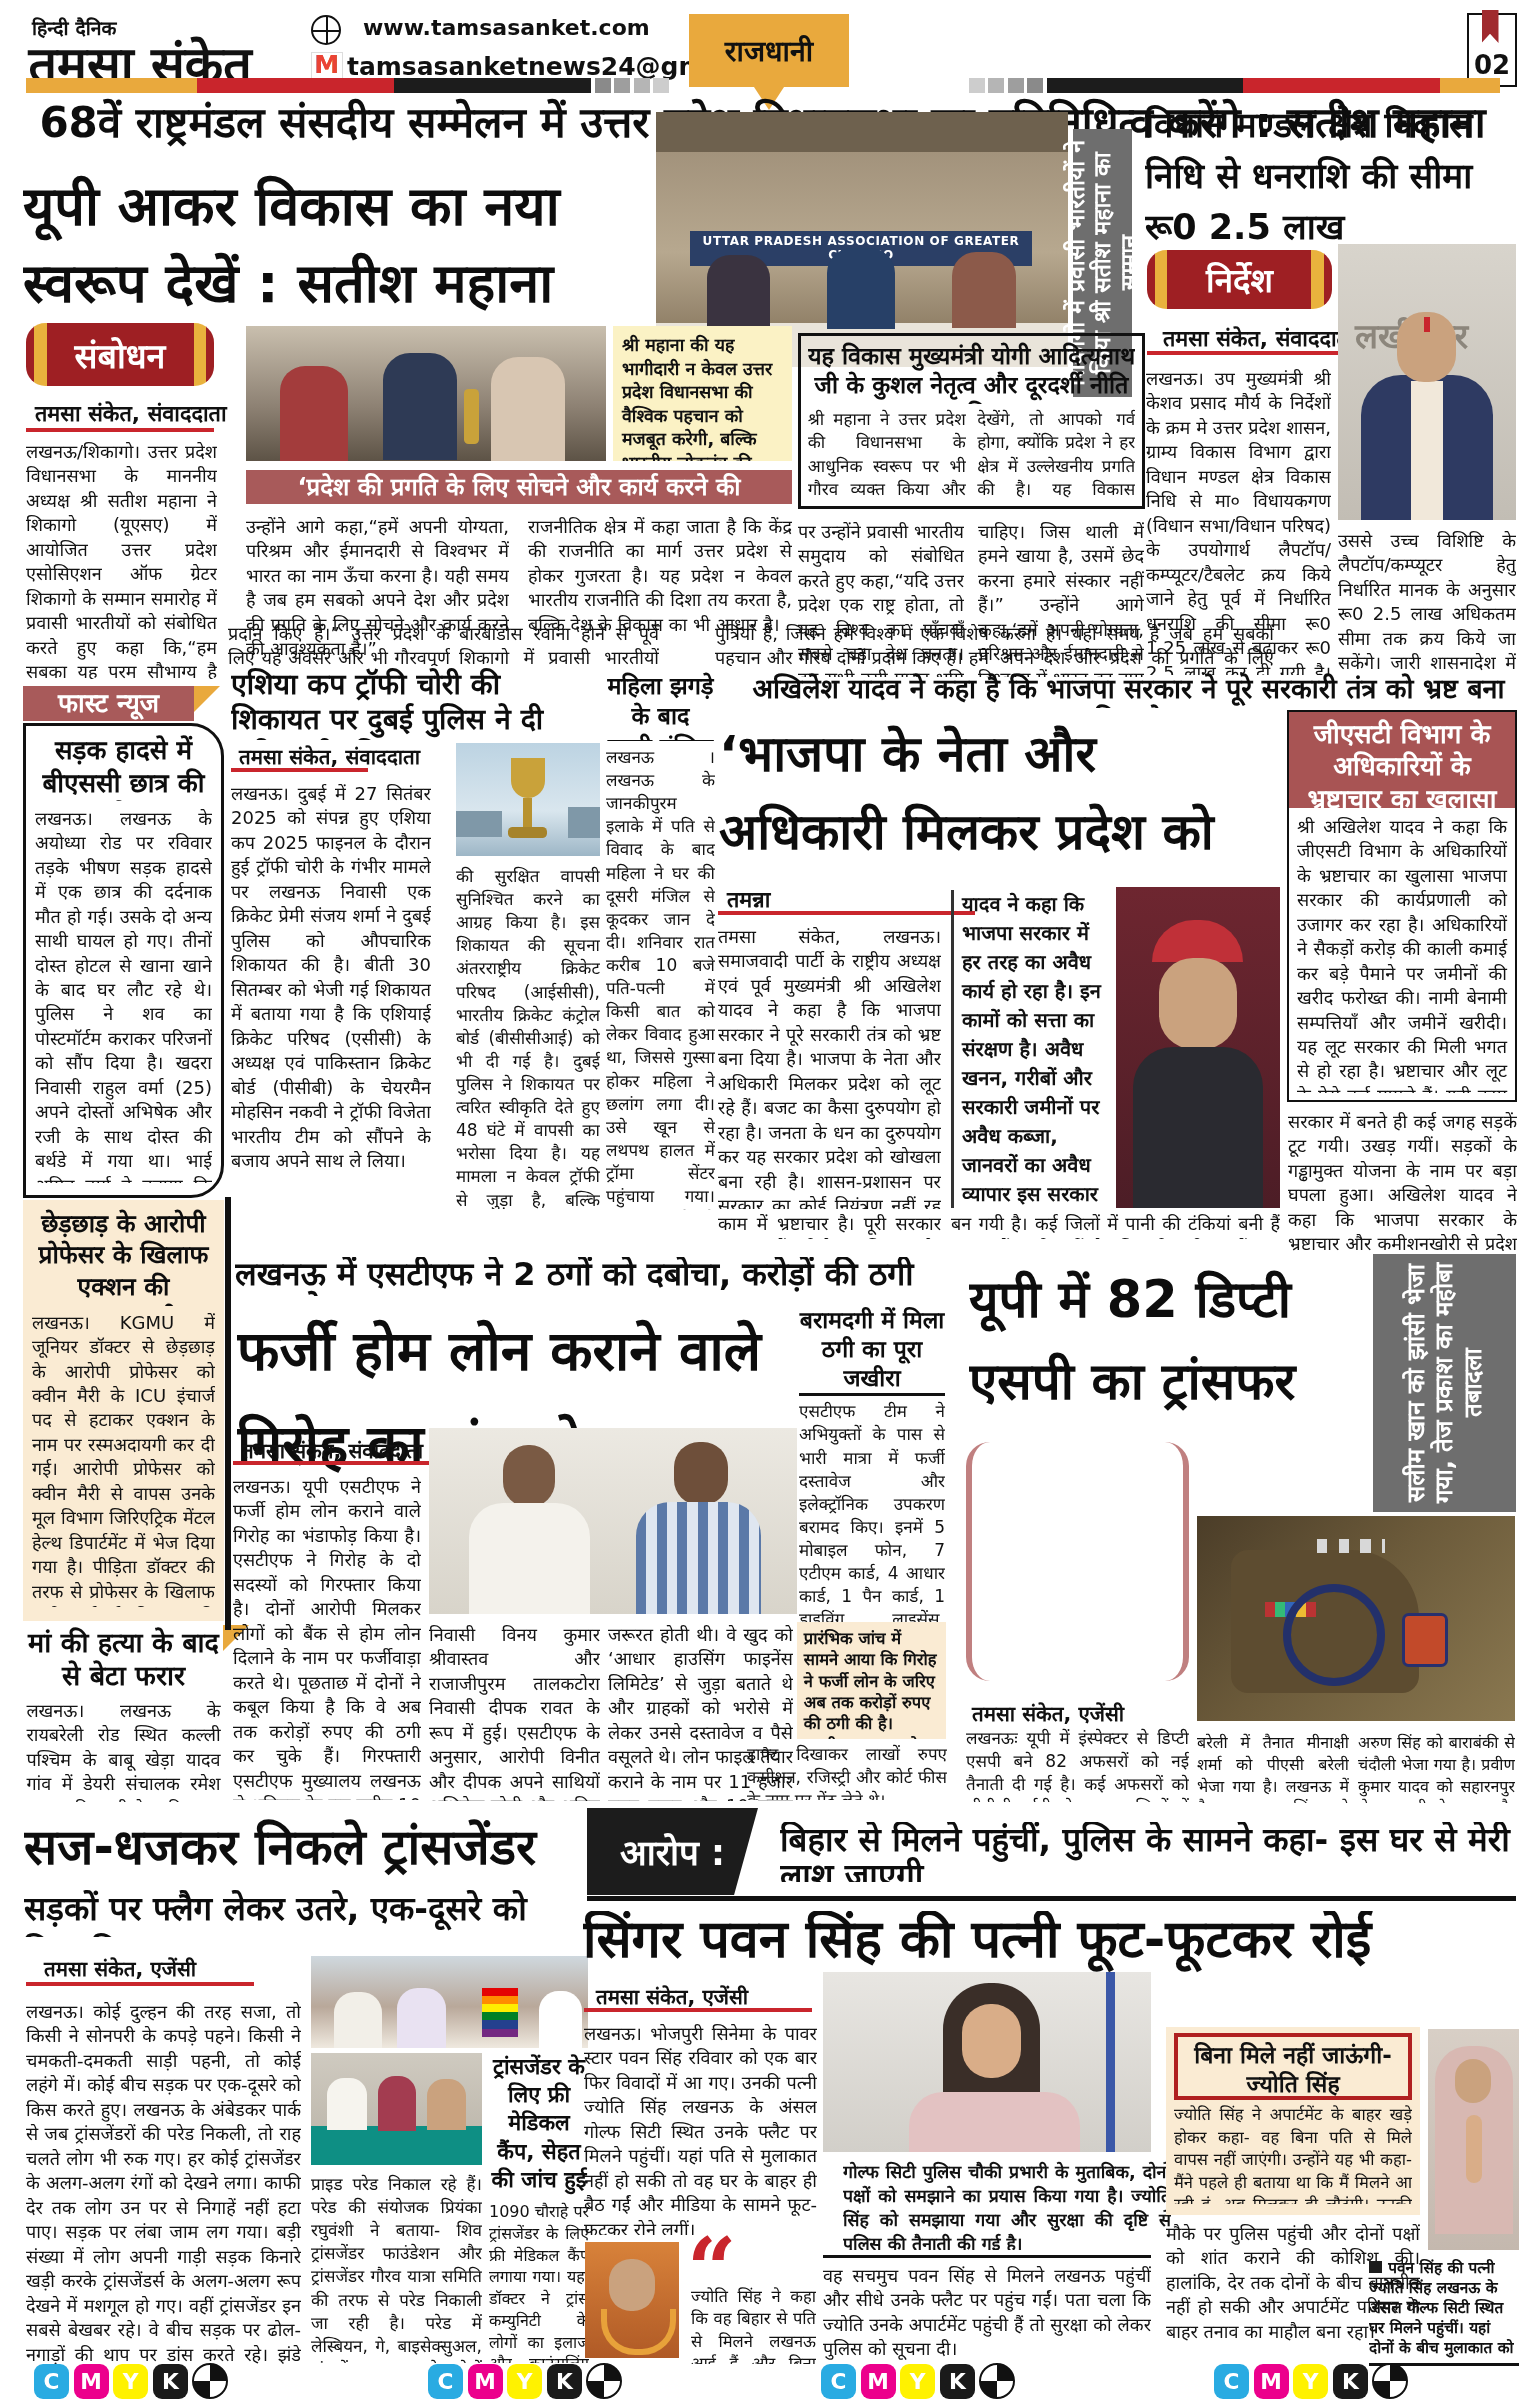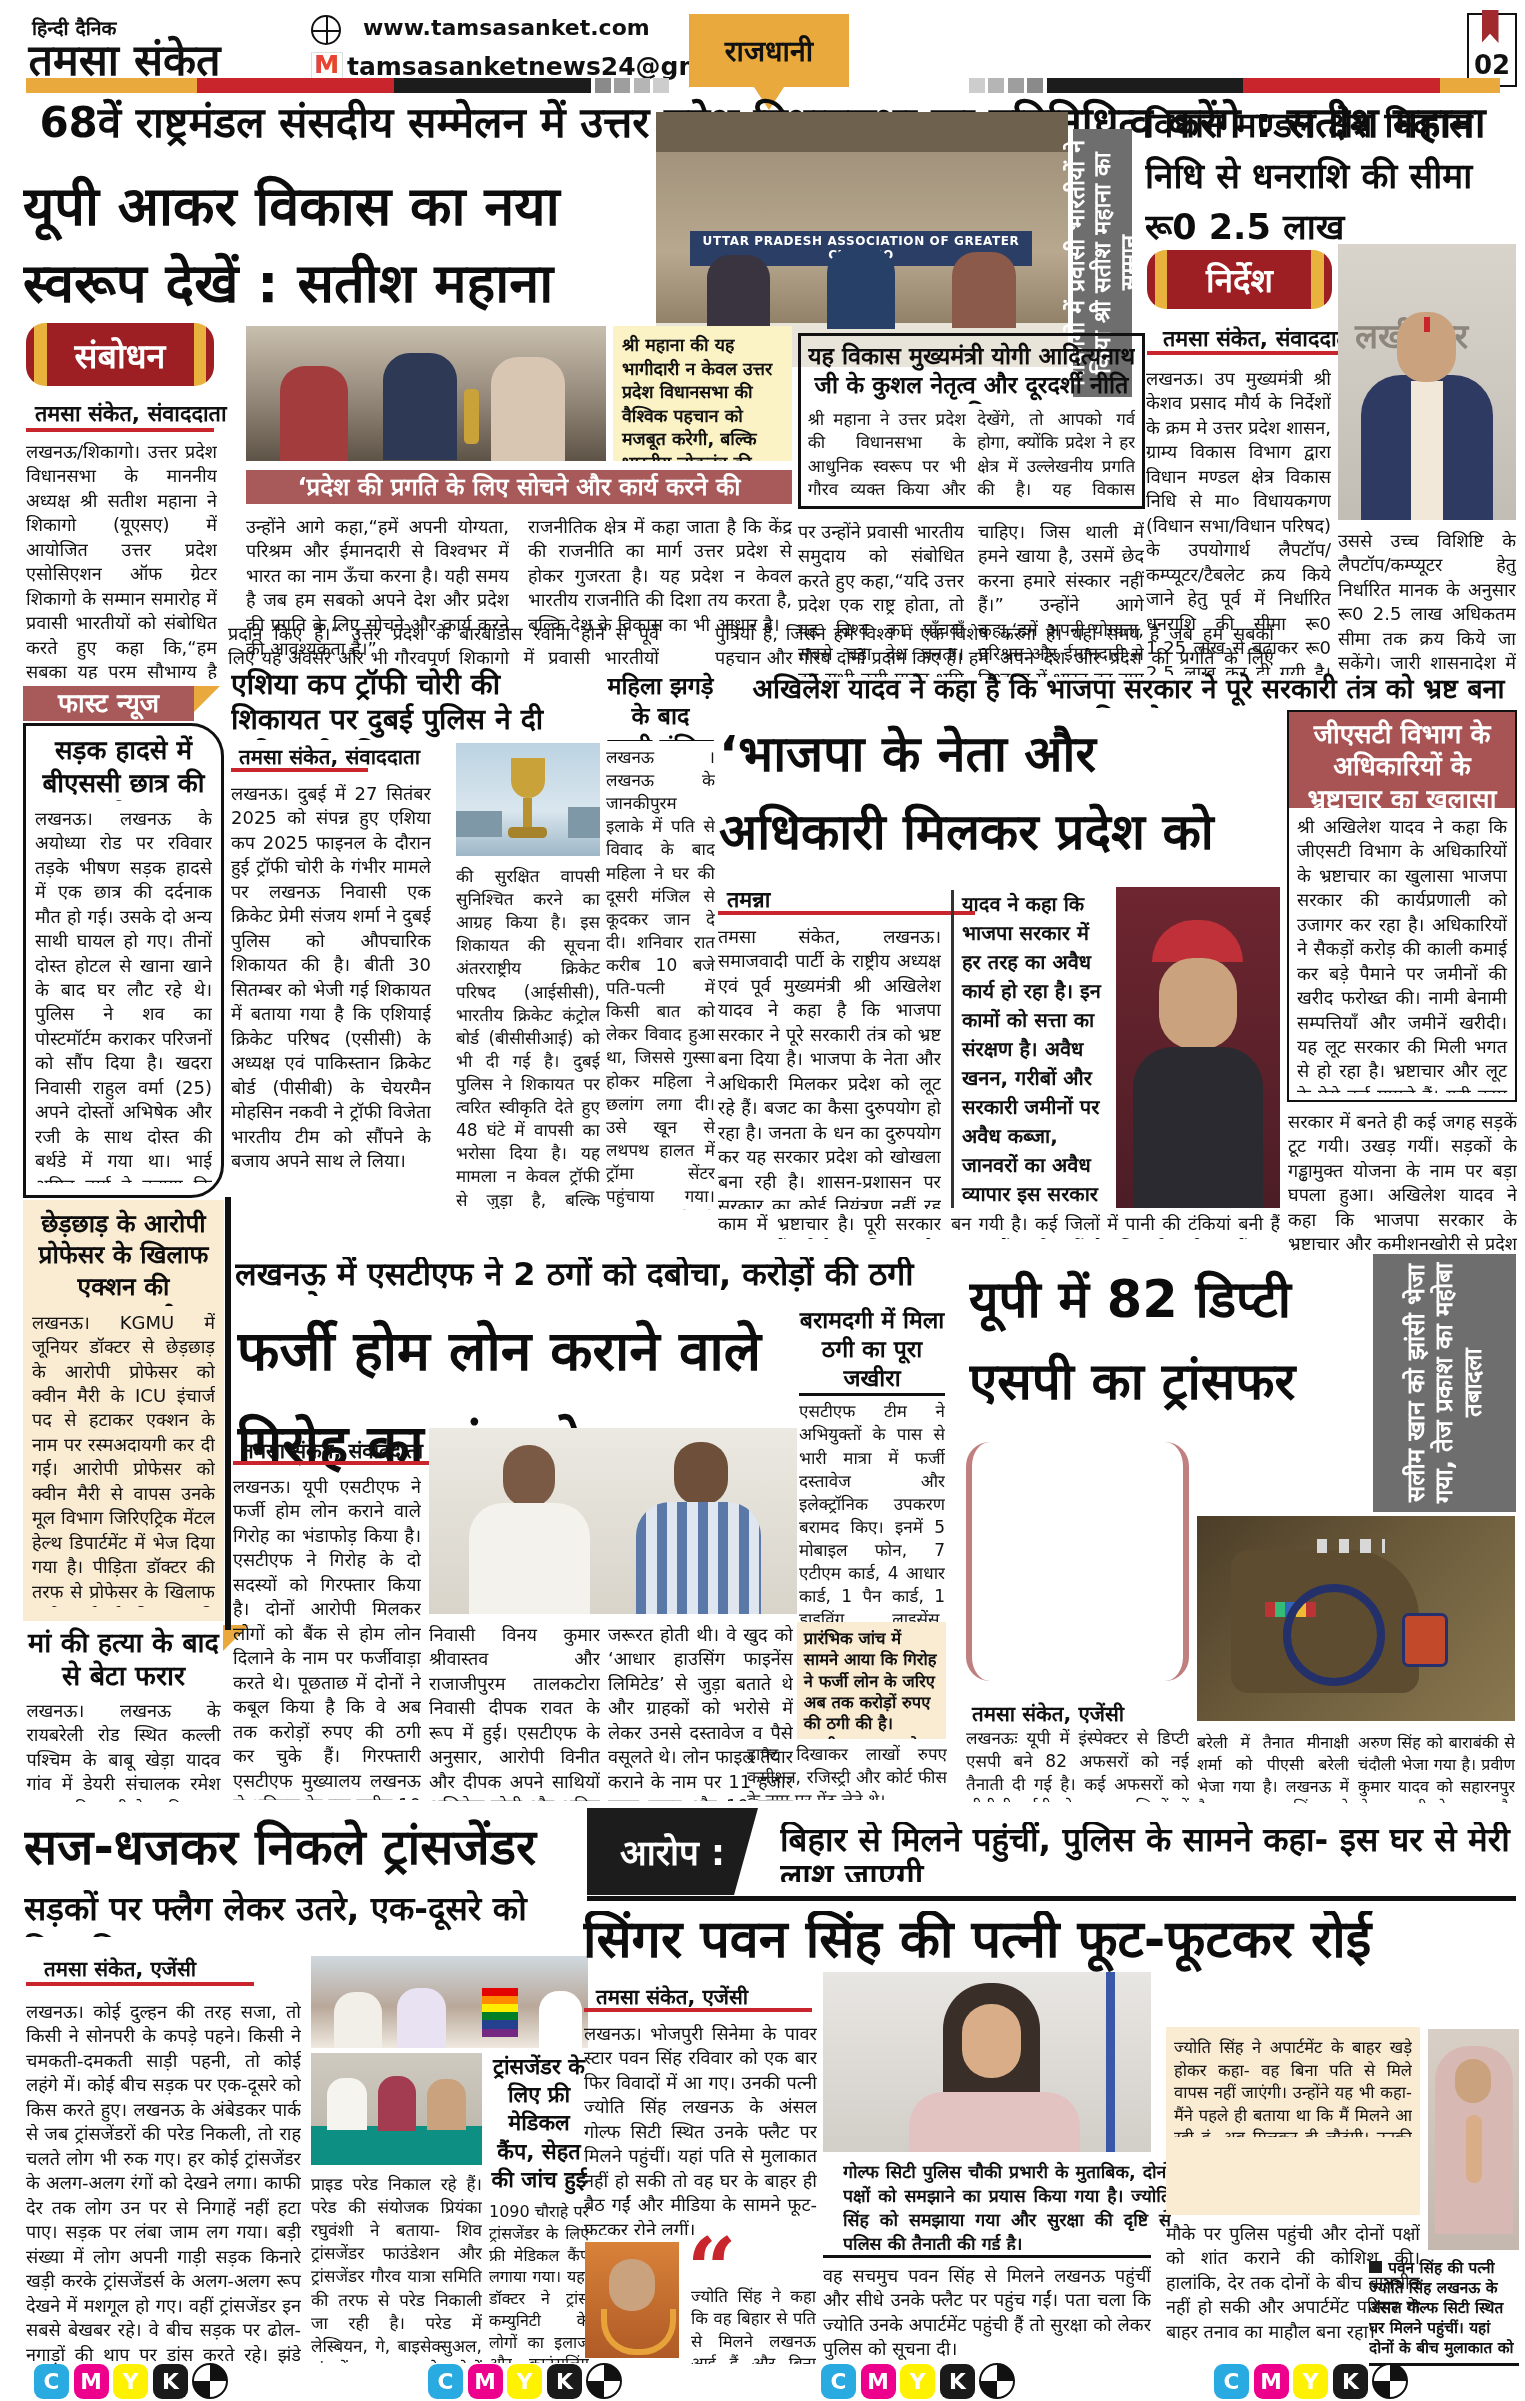--- a/index.html
+++ b/index.html
@@ -32,21 +32,21 @@
   .tri{width:0;height:0;position:absolute;}
   .foldy{border-left:26px solid #E9A93D;border-bottom:26px solid rgba(0,0,0,0);}
   .pq{font-size:20px;line-height:1.45;font-weight:bold;}
   .sq{width:12.5px;height:12.5px;background:#9E1F23;display:inline-block;margin-right:6.8px;}
 </style>
 </head>
 <body>
 
 <div class="abs" style="left:0;top:0;width:1526px;height:94px;">
   <div class="abs b" style="left:32px;top:13.7px;font-size:19.4px;">हिन्दी दैनिक</div>
-  <div class="abs b" style="left:28.5px;top:28.5px;font-size:43px;">तमसा संकेत</div>
+  <div class="abs b" style="left:28.5px;top:28.5px;font-size:50px;">तमसा संकेत</div>
   <div class="abs" style="left:311px;top:15px;width:30px;height:30px;border:2.9px solid #111;border-radius:50%;box-sizing:border-box;">
     <div class="abs" style="left:50%;top:0;width:1.7px;height:100%;background:#111;"></div>
     <div class="abs" style="left:0;top:50%;width:100%;height:1.7px;background:#111;"></div>
   </div>
   <div class="abs b" style="left:363px;top:15px;font-size:22px;">www.tamsasanket.com</div>
   <div class="abs" style="left:311px;top:52px;width:30px;height:25px;background:#fff;border:1.7px solid #ddd;">
     <div class="abs b" style="left:2.3px;top:-3.4px;font-size:25px;background:linear-gradient(90deg,#4285F4,#EA4335,#FBBC05,#34A853);-webkit-background-clip:text;background-clip:text;color:#EA4335;">M</div>
   </div>
   <div class="abs b" style="left:347px;top:52px;font-size:25px;">tamsasanketnews24@gmail.com</div>
 
@@ -299,20 +299,21 @@
   <div class="abs" style="left:120px;top:11.4px;width:97px;height:143px;background:#3a2e28;border-radius:46px 46px 17px 17px;"></div>
   <div class="abs" style="left:139px;top:32px;width:59px;height:74px;background:#d9ad88;border-radius:28.5px;"></div>
   <div class="abs" style="left:86px;top:120px;width:171px;height:60px;background:#e3c2c2;border-radius:34px 34px 0 0;"></div>
   <div class="abs" style="left:283px;top:0;width:9px;height:180px;background:#3b58a8;"></div>
 </div>
 <div class="abs body j clip" style="left:823px;top:2160px;width:328px;height:90px;font-size:17.7px;font-weight:bold;margin-left:20px;">गोल्फ सिटी पुलिस चौकी प्रभारी के मुताबिक, दोनों पक्षों को समझाने का प्रयास किया गया है। ज्योति सिंह को समझाया गया और सुरक्षा की दृष्टि से पुलिस की तैनाती की गई है।</div>
 <div class="abs" style="left:823px;top:2255px;width:328px;height:2.9px;background:#111;"></div>
 <div class="abs body j clip" style="left:823px;top:2264px;width:328px;height:99px;">वह सचमुच पवन सिंह से मिलने लखनऊ पहुंचीं और सीधे उनके फ्लैट पर पहुंच गईं। पता चला कि ज्योति उनके अपार्टमेंट पहुंची हैं तो सुरक्षा को लेकर पुलिस को सूचना दी।</div>
 
 <div class="abs cream" style="left:1166px;top:2027px;width:254px;height:188px;box-sizing:border-box;padding:5.7px 8px;">
+  <div class="ctr b clip" style="border:4px solid #B02020;font-size:23px;line-height:1.25;padding:4.6px 3.4px;height:67px;box-sizing:border-box;background:#FAEBD3;">बिना मिले नहीं जाऊंगी-ज्योति सिंह</div>
   <div class="body j clip" style="height:100px;margin-top:4.6px;font-size:16.5px;">ज्योति सिंह ने अपार्टमेंट के बाहर खड़े होकर कहा- वह बिना पति से मिले वापस नहीं जाएंगी। उन्होंने यह भी कहा- मैंने पहले ही बताया था कि मैं मिलने आ रही हूं, अब मिलकर ही लौटूंगी। उनकी इस जिद के चलते अपार्टमेंट के बाहर भीड़ जुट गई। स्थिति को संभालने के लिए पुलिस को बुलाना पड़ा।</div>
 </div>
 <div class="abs body j clip" style="left:1166px;top:2222px;width:254px;height:141px;">मौके पर पुलिस पहुंची और दोनों पक्षों को शांत कराने की कोशिश की। हालांकि, देर तक दोनों के बीच बातचीत नहीं हो सकी और अपार्टमेंट परिसर के बाहर तनाव का माहौल बना रहा।</div>
 
 <div class="photo" style="left:1428px;top:2029px;width:91px;height:221px;background:linear-gradient(180deg,#d8cfc6 0%,#c4b8ae 100%);">
   <div class="abs" style="left:6.8px;top:17px;width:78px;height:188px;background:#d8b8b2;border-radius:34px 34px 0 0;"></div>
   <div class="abs" style="left:27px;top:30px;width:36px;height:44px;background:#caa27e;border-radius:18px;"></div>
   <div class="abs" style="left:38px;top:86px;width:16px;height:68px;background:#d9ad88;border-radius:8px;"></div>
 </div>
 <div class="abs clip" style="left:1369px;top:2258px;width:150px;height:101px;font-size:15.4px;font-weight:bold;line-height:1.3;">

